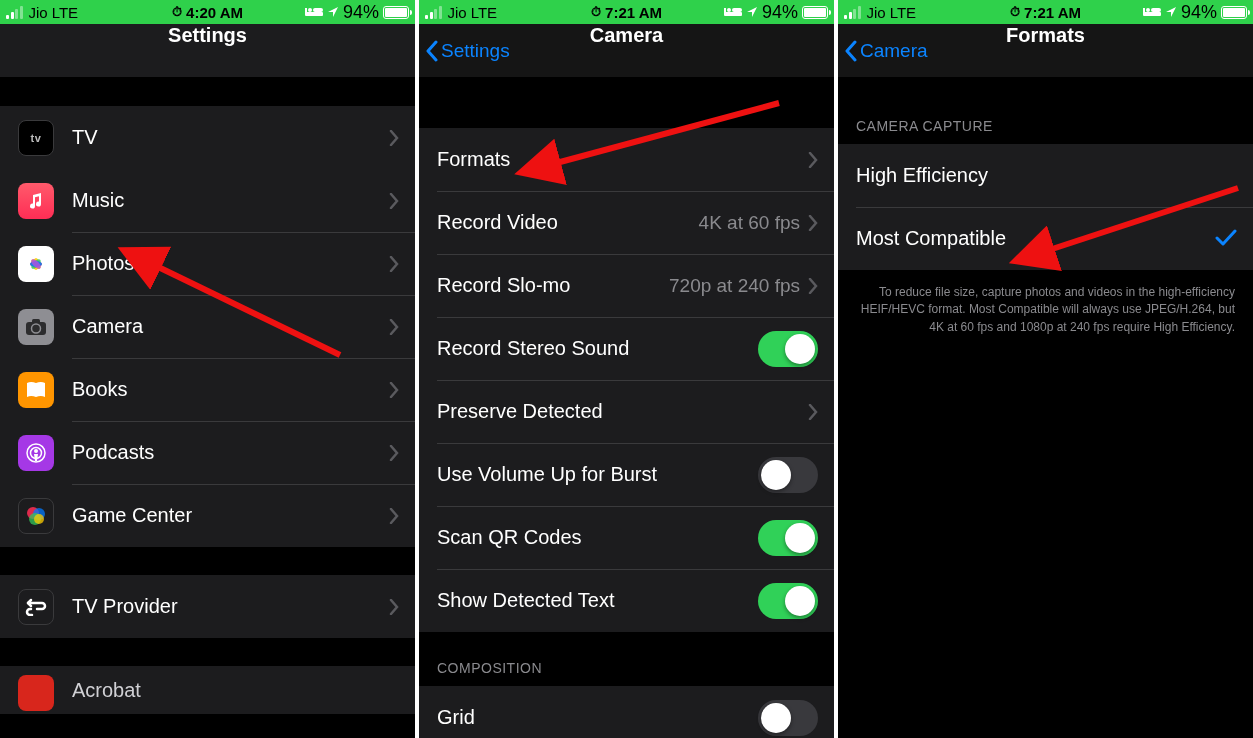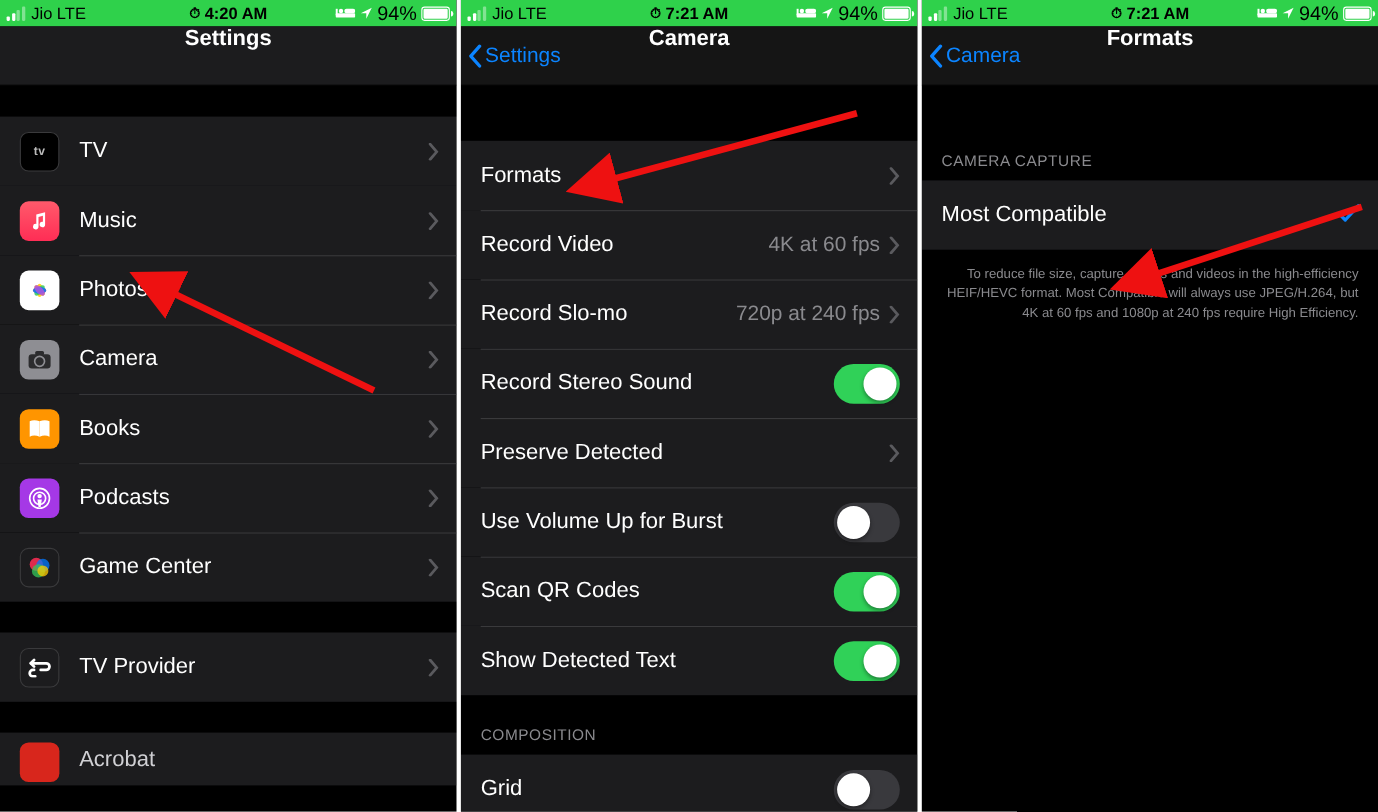--- a/index.html
+++ b/index.html
@@ -512,22 +512,25 @@
     <div class="nav-back">
       <svg width="14" height="22">
           <path d="M11 2 L3 11 L11 20" stroke-width="3" fill="none" stroke-linecap="round" stroke-linejoin="round"></path>
         </svg>
       <span>Camera</span>
     </div>
     <div class="nav-title">Formats</div>
   </div>
 
   <div class="content">
-    <div class="section-header" style="padding-top:60px">CAMERA CAPTURE</div>
-
+    <div class="section-header" style="padding-top:40px">CAMERA CAPTURE</div>
+
+    <div class="cell first">
+      <span class="label">High Efficiency</span>
+    </div>
 
     <div class="cell">
       <span class="label">Most Compatible</span>
       <span class="check">
         <svg width="22" height="18" viewBox="0 0 22 18">
             <path d="M2 9 L8 15 L20 2" stroke="#0b84ff" stroke-width="3" fill="none" stroke-linecap="round" stroke-linejoin="round"></path>
           </svg>
       </span>
     </div>
 

